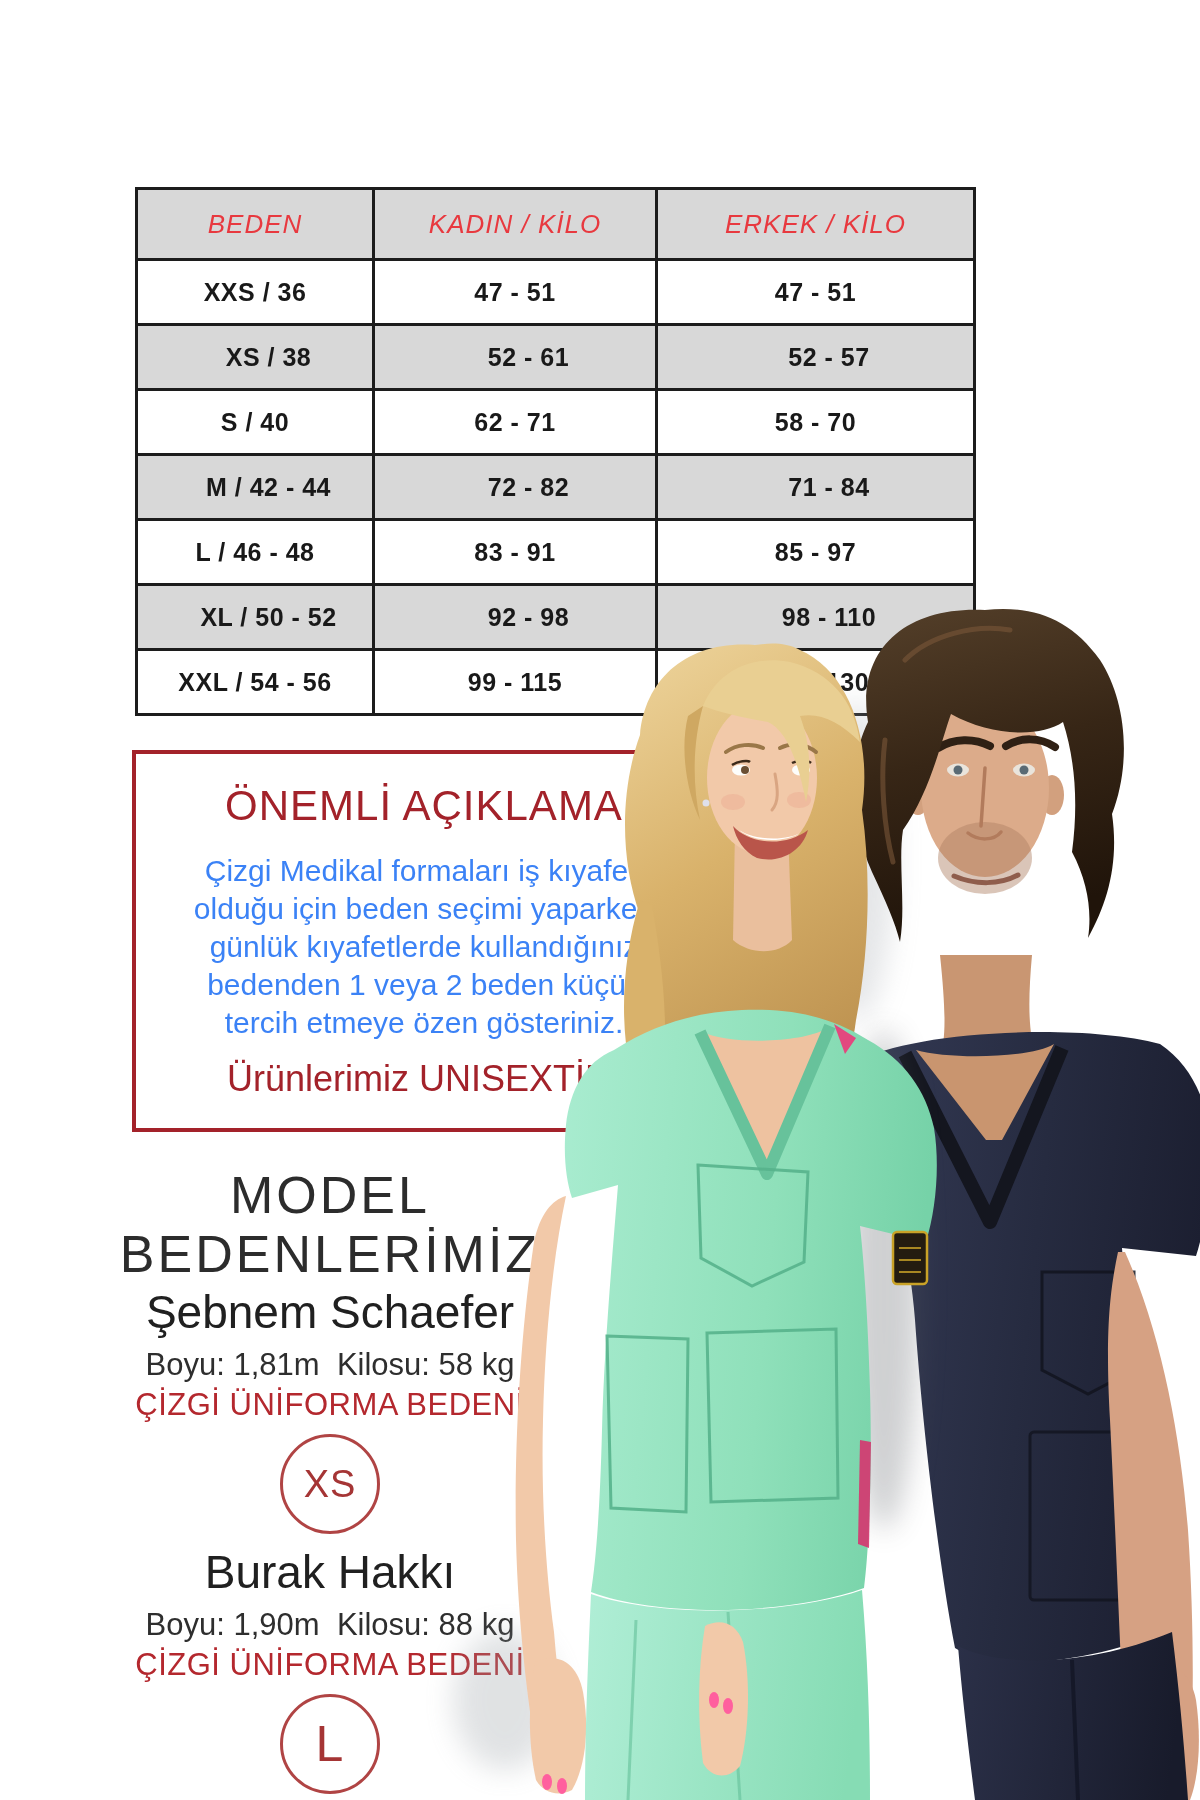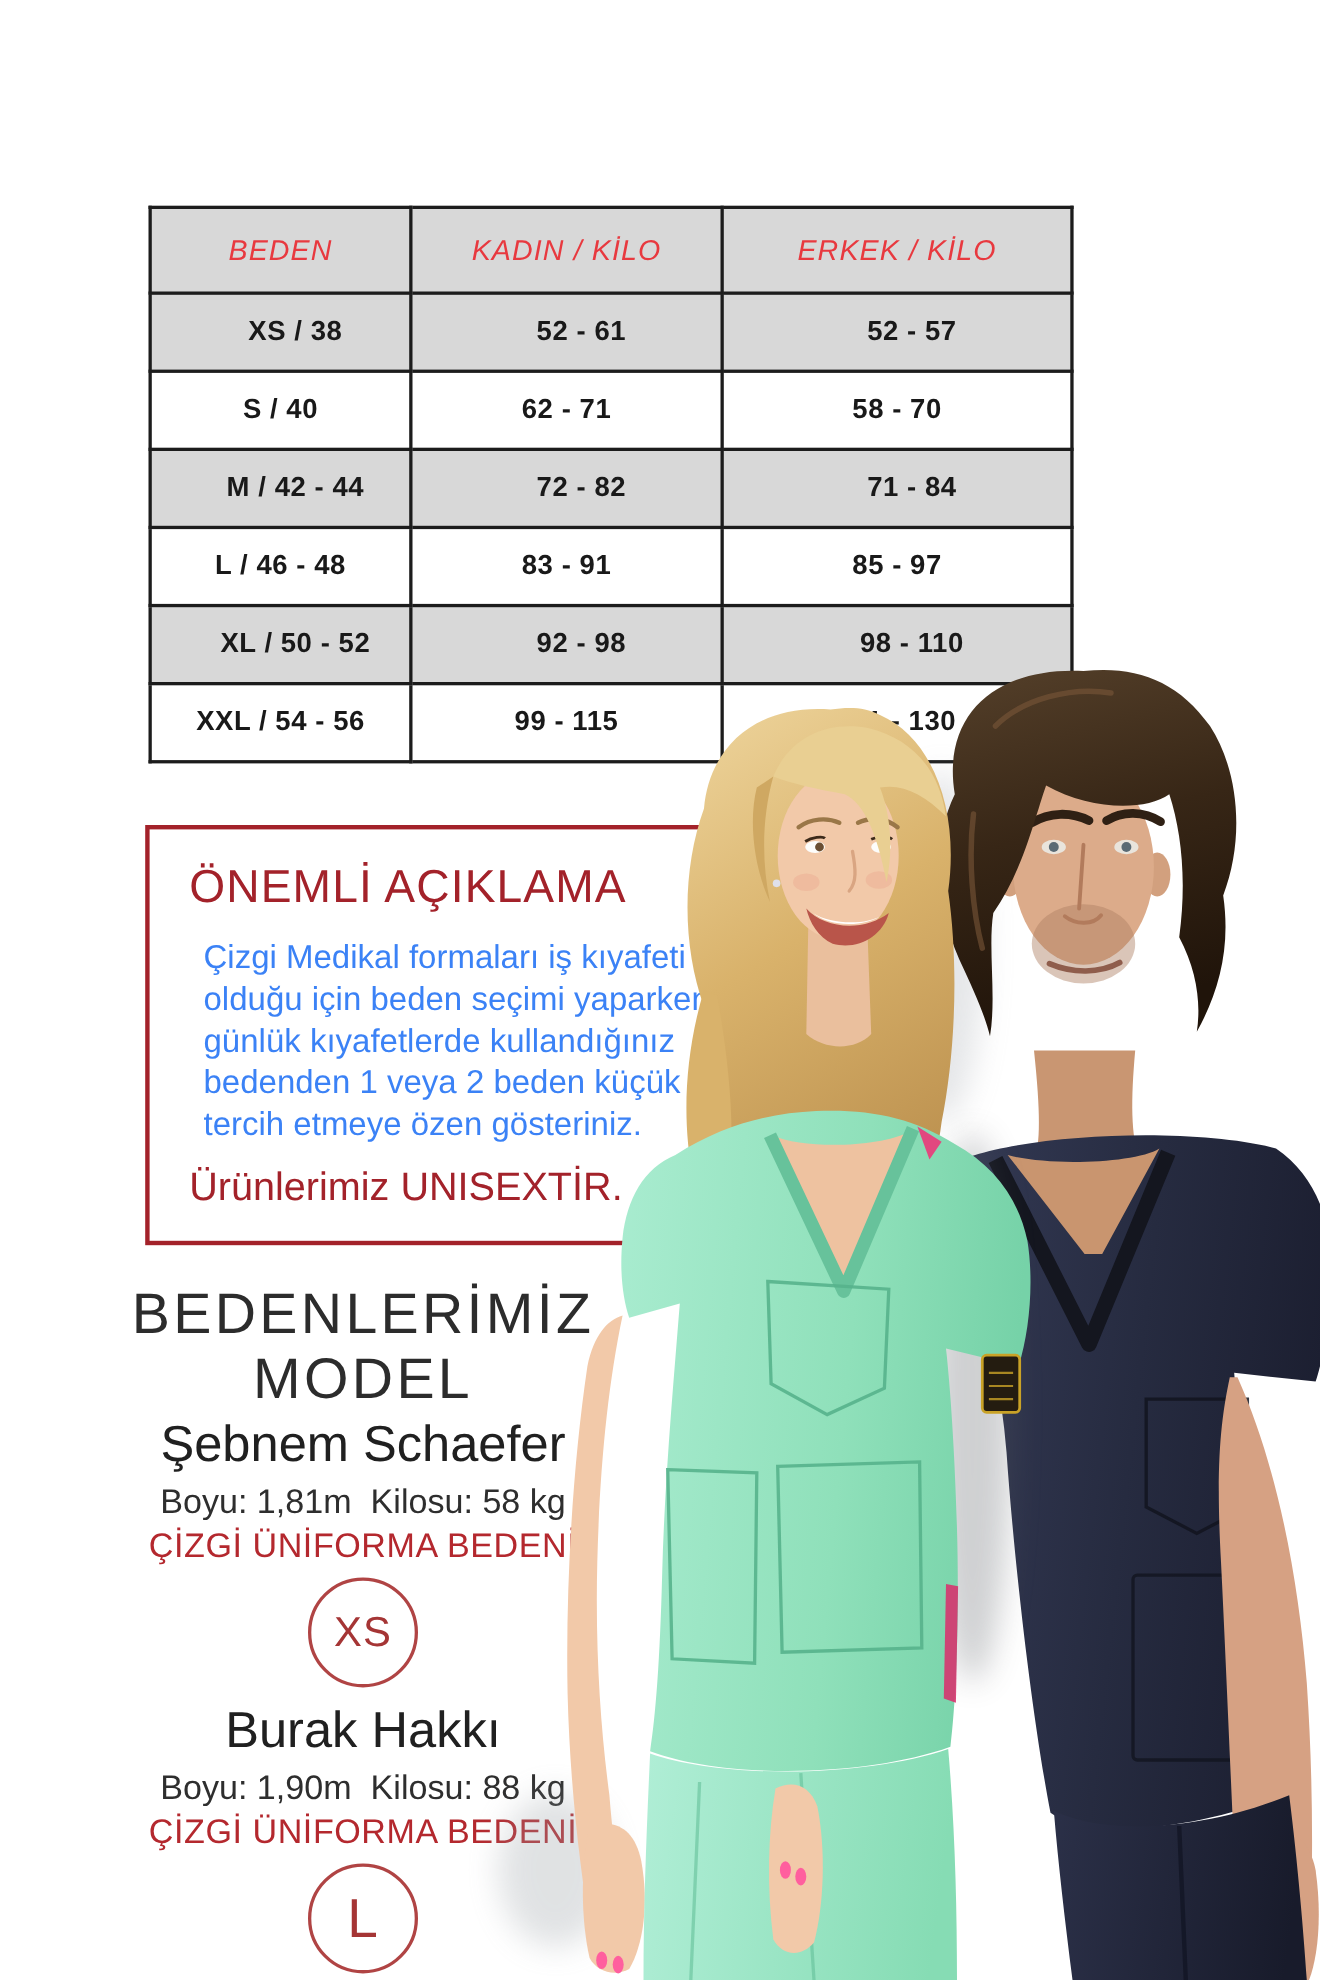--- a/index.html
+++ b/index.html
@@ -28,21 +28,21 @@
     height:66px;background:#d8d8d8;color:var(--accent-red);
     font-size:26px;font-weight:500;letter-spacing:1px;font-style:italic;
   }
   .size-table td{
     height:60px;font-size:25px;font-weight:bold;letter-spacing:0.5px;background:#ffffff;
   }
   .size-table tr.alt td{background:#d8d8d8;padding-left:28px;}
   
   .notice{
     position:absolute;left:132px;top:750px;width:548px;height:382px;
-    border:4px solid var(--dark-red);box-sizing:border-box;padding-left:36px;
+    border:4px solid var(--dark-red);box-sizing:border-box;text-align:center;padding-left:36px;
   }
   .notice-title{
     margin-top:28px;font-size:42px;font-weight:500;color:var(--dark-red);letter-spacing:1px;
   }
   .notice-body{
     margin:22px auto 0 auto;width:478px;font-size:30px;line-height:38px;color:#3b82f6;
   }
   .notice-footer{
     margin-top:16px;font-size:36px;font-weight:500;color:var(--dark-red);
   }
@@ -74,20 +74,25 @@
         <col style="width:237px">
         <col style="width:283px">
         <col style="width:318px">
       </colgroup>
     <tbody>
         <tr>
       <th>BEDEN</th>
       <th>KADIN /  KİLO</th>
       <th>ERKEK / KİLO</th>
     </tr>
+    <tr>
+      <td>XXS / 36</td>
+      <td>47 - 51</td>
+      <td>47 - 51</td>
+    </tr>
     <tr class="alt">
       <td>XS / 38</td>
       <td>52 - 61</td>
       <td>52 - 57</td>
     </tr>
     <tr>
       <td>S / 40</td>
       <td>62 - 71</td>
       <td>58 - 70</td>
     </tr>
@@ -114,22 +119,22 @@
   </tbody>
     </table>
 
   <div class="notice">
     <div class="notice-title">ÖNEMLİ AÇIKLAMA</div>
     <div class="notice-body">Çizgi Medikal formaları iş kıyafeti olduğu için beden seçimi yaparken günlük kıyafetlerde kullandığınız bedenden 1 veya 2 beden küçük tercih etmeye özen gösteriniz.</div>
     <div class="notice-footer">Ürünlerimiz UNISEXTİR.</div>
   </div>
 
   <div class="model-info">
+    <div class="mi-heading">MODEL</div>
     <div class="mi-heading">BEDENLERİMİZ</div>
-    <div class="mi-heading">MODEL</div>
     <div class="mi-name">Şebnem Schaefer</div>
     <div class="mi-stats">Boyu: 1,81m  Kilosu: 58 kg</div>
     <div class="mi-uniform">ÇİZGİ ÜNİFORMA BEDENİ</div>
     <div class="size-circle">
       <span>XS</span>
     </div>
     <div class="mi-name second">Burak Hakkı</div>
     <div class="mi-stats">Boyu: 1,90m  Kilosu: 88 kg</div>
     <div class="mi-uniform">ÇİZGİ ÜNİFORMA BEDENİ</div>
     <div class="size-circle large">

